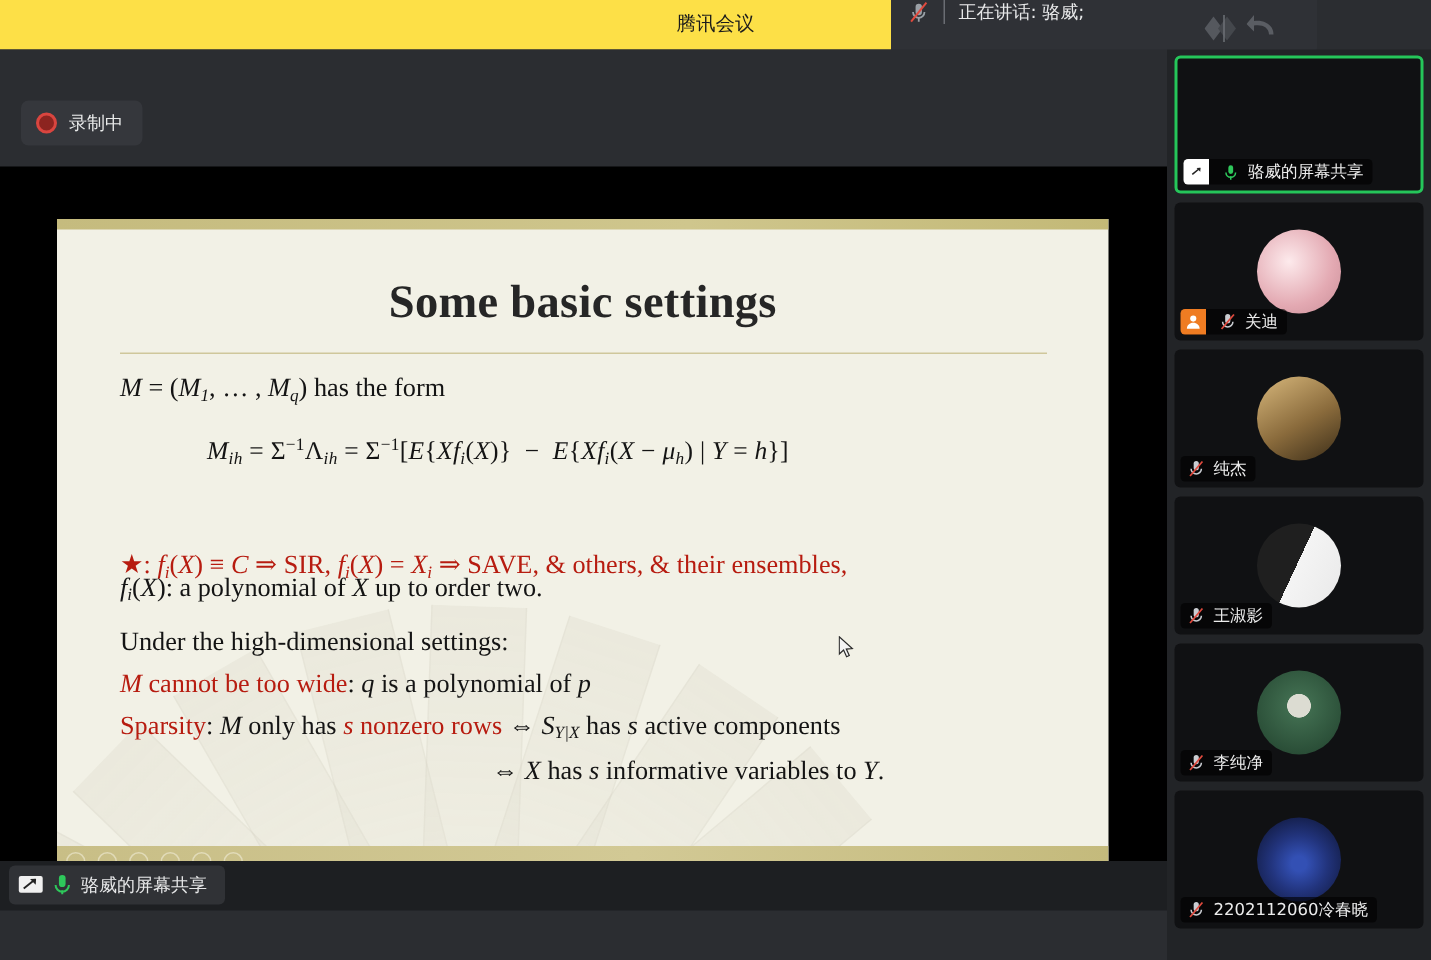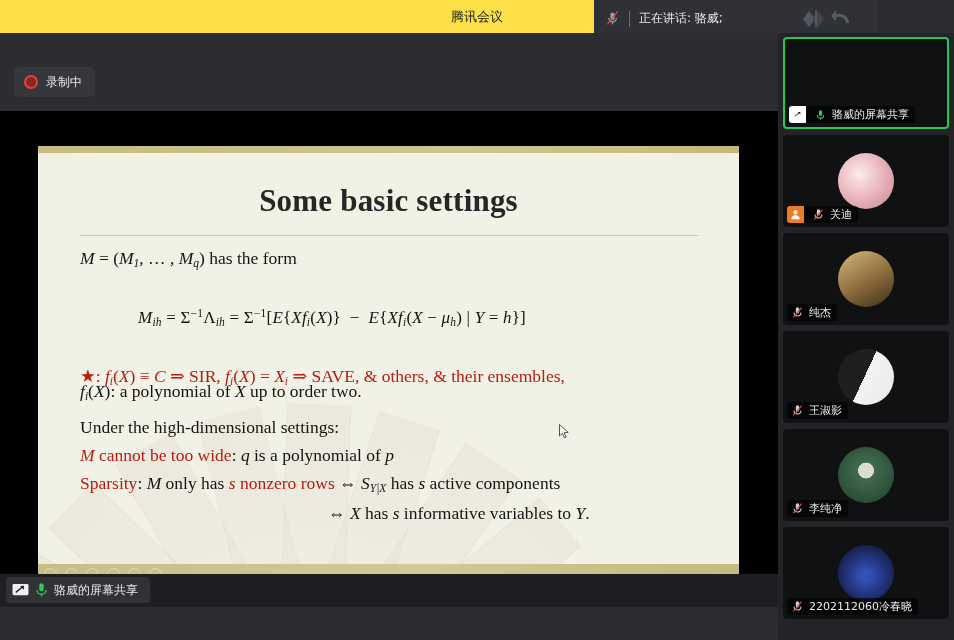--- a/index.html
+++ b/index.html
@@ -17,21 +17,21 @@
   }
   #app-title{
     position:absolute; left:0; top:0; width:954px; height:33px;
     line-height:33px; text-align:center;
     font-size:13px; color:#1b1b1b;
     font-family:"DejaVu Sans",sans-serif;
   }
   #speaking-pill{
     position:absolute; left:594px; top:0; width:194px; height:37px;
     background:#2f3136; border-radius:0 0 5px 0;
-    display:flex; align-items:center; padding-left:10px;
+    display:flex; padding-left:10px;
   }
   #speaking-pill .divider{
     width:1px; height:16px; background:#6a6d73; margin:0 9px 0 8px;
   }
   #speaking-text{
     font-size:12px; color:#e8e9ea; white-space:nowrap;
     font-family:"DejaVu Sans",sans-serif;
   }
   #mini-icons{
     position:absolute; left:778px; top:0; width:100px; height:37px;
@@ -113,21 +113,21 @@
     position:absolute;
     font-family:"Liberation Serif","DejaVu Serif",serif;
     font-size:17.5px; color:#141414; white-space:nowrap;
   }
   .red{ color:#b71c10; }
   .it{ font-style:italic; }
   .sub{ font-size:11.5px; vertical-align:-3px; font-style:italic; }
   .sup{ font-size:11.5px; vertical-align:6px; }
 
   #ln-form   { left:42px;  top:95px; }
-  #ln-eq     { left:100px; top:138px; font-size:17px; letter-spacing:.2px;margin-top:16px; }
+  #ln-eq     { left:100px; top:138px; font-size:17px; letter-spacing:.2px; }
   #ln-poly   { left:42px;  top:188px;margin-top:40px; }
   #ln-star   { left:42px;  top:213px; }
   #ln-under  { left:42px;  top:264px; }
   #ln-wide   { left:42px;  top:292px; }
   #ln-sparse { left:42px;  top:320px; }
   #ln-iff    { left:290px; top:350px; }
 
   
   #ppt-ctrls{
     position:absolute; left:6px; bottom:3px; display:flex; gap:8px; align-items:center;

